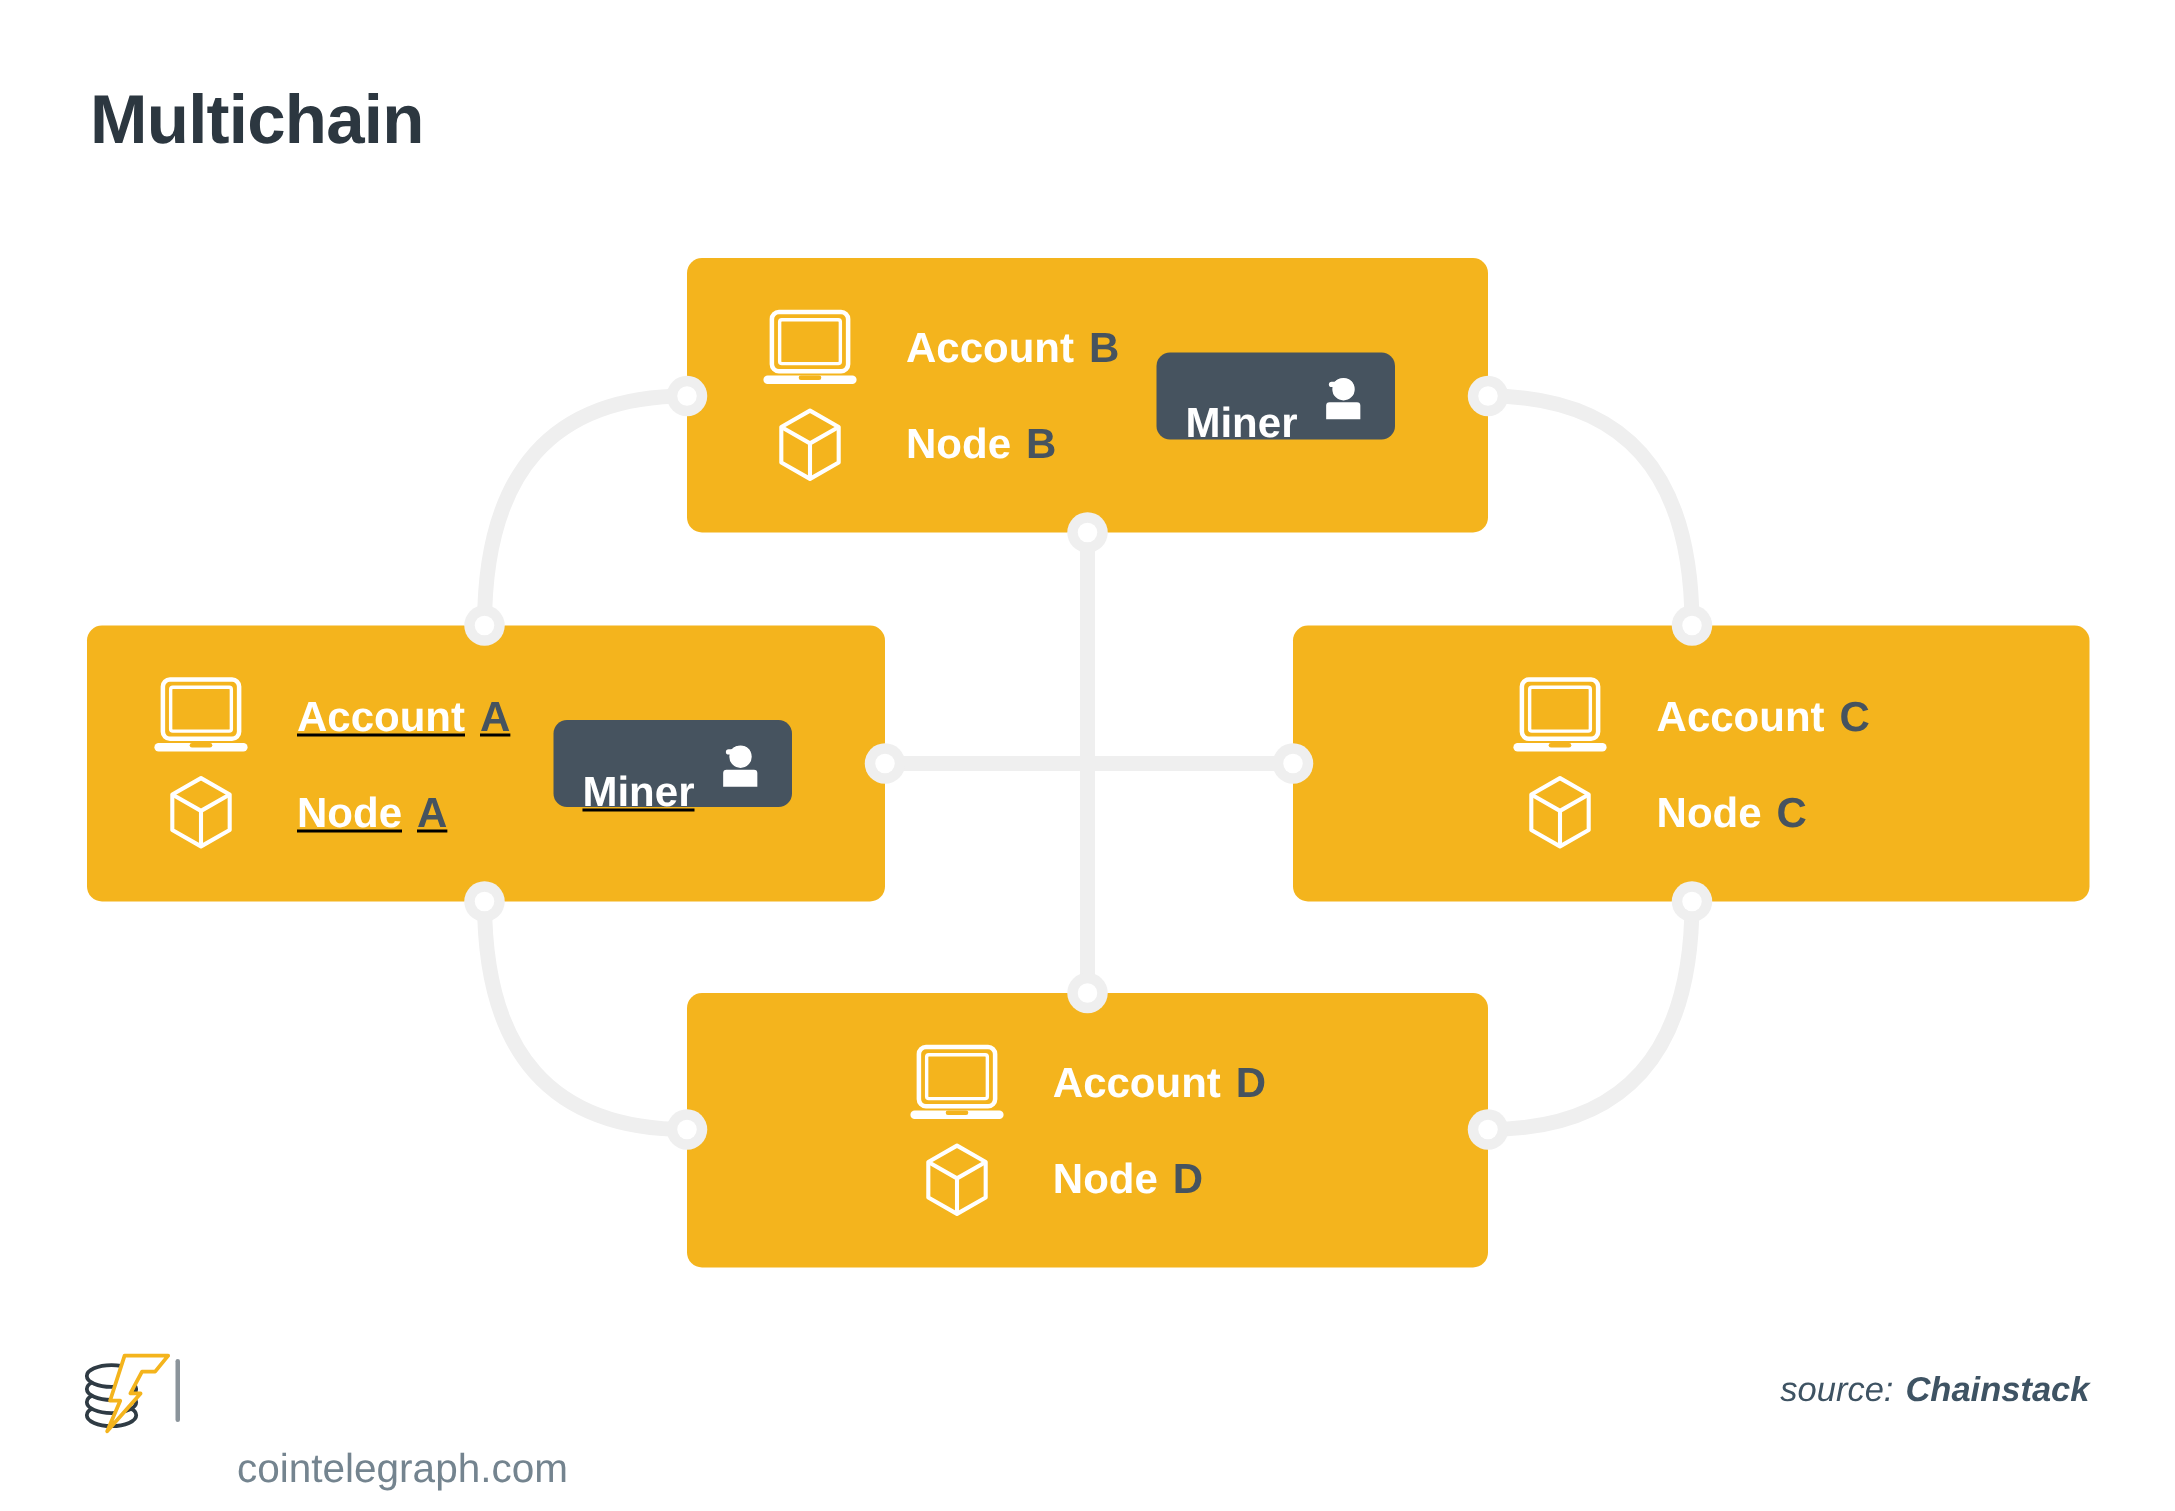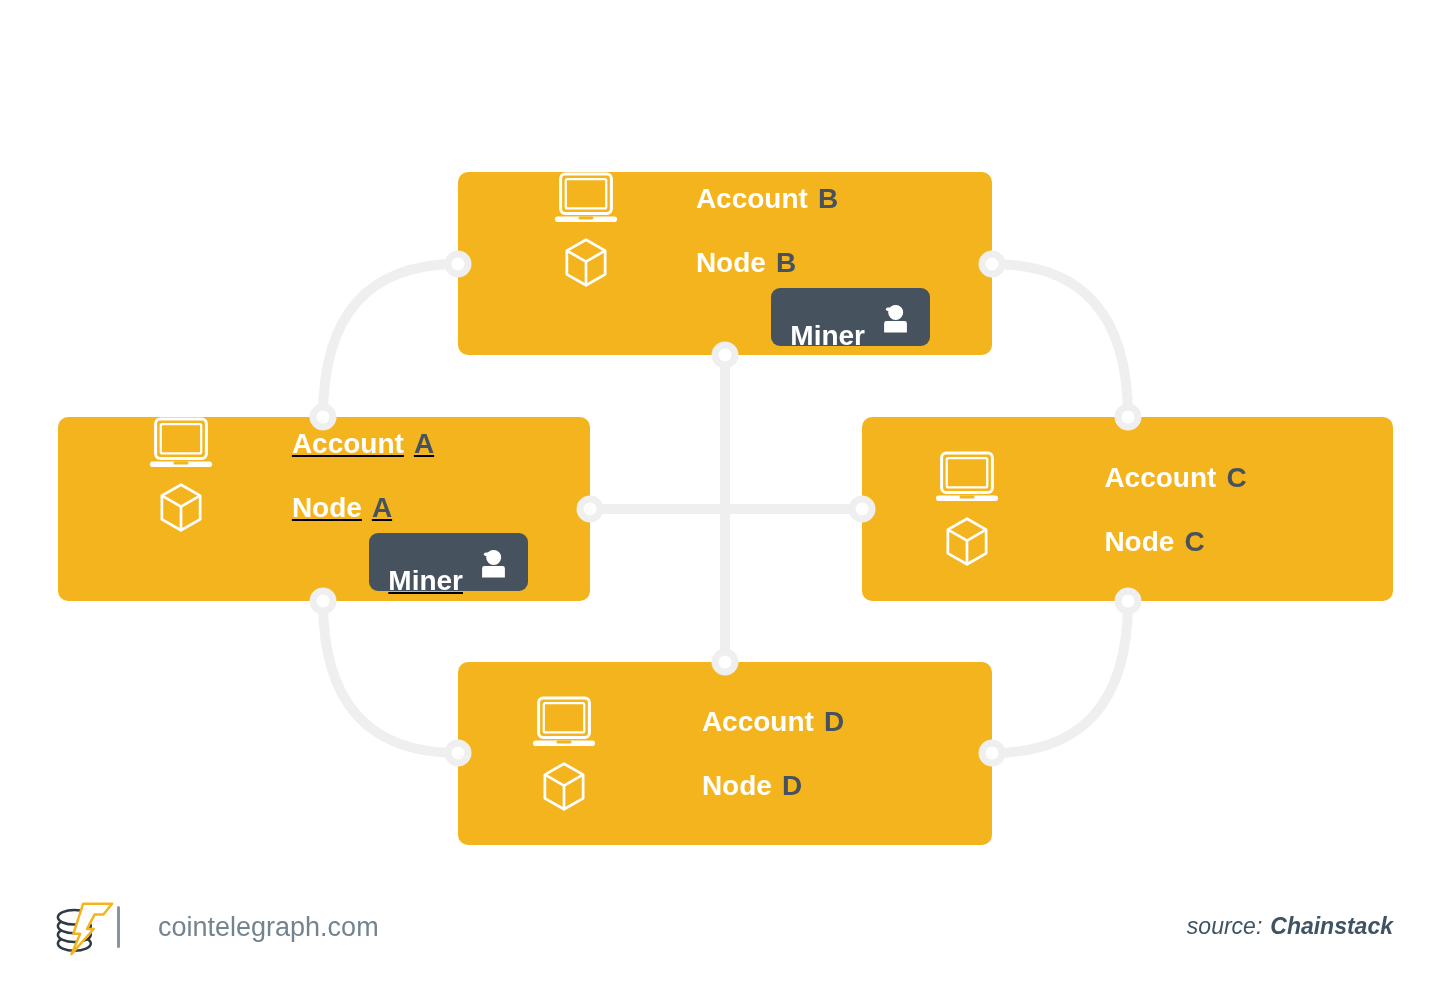--- a/index.html
+++ b/index.html
@@ -27,23 +27,22 @@
     position:absolute;left:60px;top:52px;
     font-size:46px;font-weight:800;color:var(--title-color);
     letter-spacing:-0.5px;
   }
 
   
   .box{
     position:absolute;
     background:var(--box-yellow);
     border-radius:10px;
-    display:flex;
+    display:flex;align-items:center;
     z-index:1;
-    flex-direction:column;
   }
   .box-a{left:58px;top:417px;width:532px;height:184px;padding:0 62px 0 44px;text-decoration:underline;}
   .box-b{left:458px;top:172px;width:534px;height:183px;padding:0 62px 0 50px;}
   .box-c{left:862px;top:417px;width:531px;height:184px;justify-content:center;}
   .box-d{left:458px;top:662px;width:534px;height:183px;justify-content:center;}
 
   .node-grid{
     display:grid;
     grid-template-columns:auto auto;
     column-gap:32px;row-gap:12px;
@@ -83,34 +82,35 @@
   .connector-layer .dot-outer{fill:var(--connector);}
   .connector-layer .dot-inner{fill:var(--white);}
 
   
   .footer-logo{position:absolute;left:54px;top:897px;width:62px;height:62px;}
   .footer-divider{
     position:absolute;left:117px;top:906px;width:3px;height:42px;
     background:var(--divider);border-radius:2px;
   }
   .footer-site{
-    position:absolute;left:158px;top:912px;
+    position:absolute;left:158px;top:964px;
     font-size:27px;font-weight:400;color:var(--site-text);
   }
   .footer-source{
     position:absolute;right:57px;top:913px;
     font-size:23px;font-style:italic;color:var(--source-text);
   }
   .footer-source .source-name{font-weight:700;margin-left:8px;}
 </style>
 </head>
 <body>
 
 <div class="stage">
 
+  <h1 class="page-title">Multichain</h1>
 
   <div class="box box-b">
     <div class="node-grid">
       <svg class="icon-laptop" viewBox="0 0 68 56">
         <rect x="7" y="2" width="54" height="42" rx="5" fill="none" stroke="#fff" stroke-width="3.2"></rect>
         <rect x="12.5" y="7.5" width="43" height="31" rx="1.5" fill="none" stroke="#fff" stroke-width="2.4"></rect>
         <rect x="1" y="47" width="66" height="6" rx="3" fill="#fff"></rect>
         <rect x="26" y="47" width="16" height="3.2" rx="1.6" fill="var(--box-yellow)"></rect>
       </svg>
       <div class="cell-text node-label">

